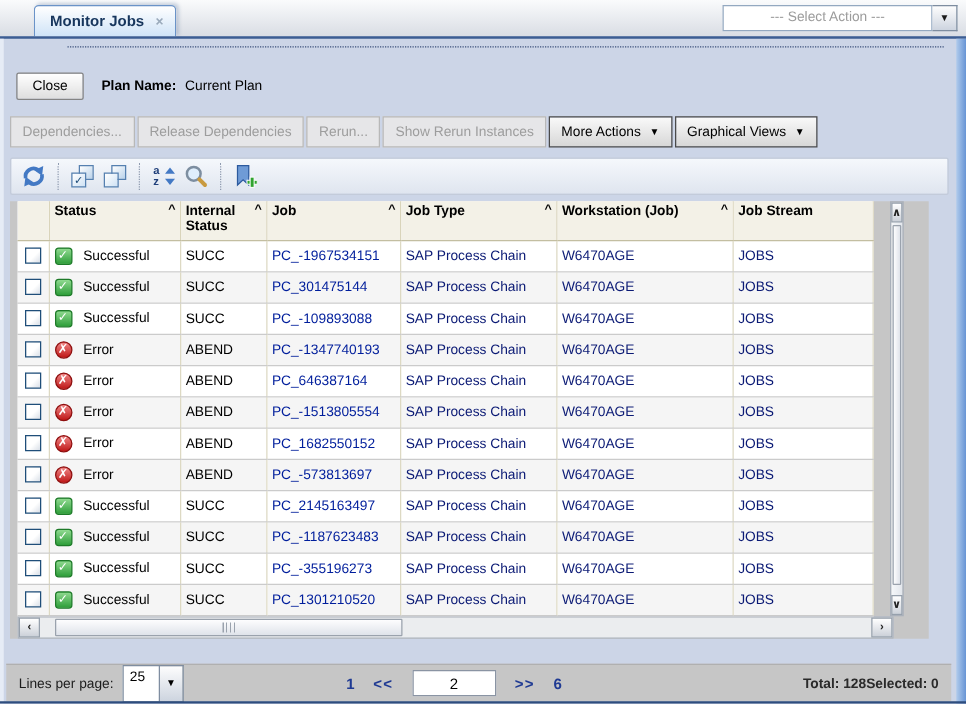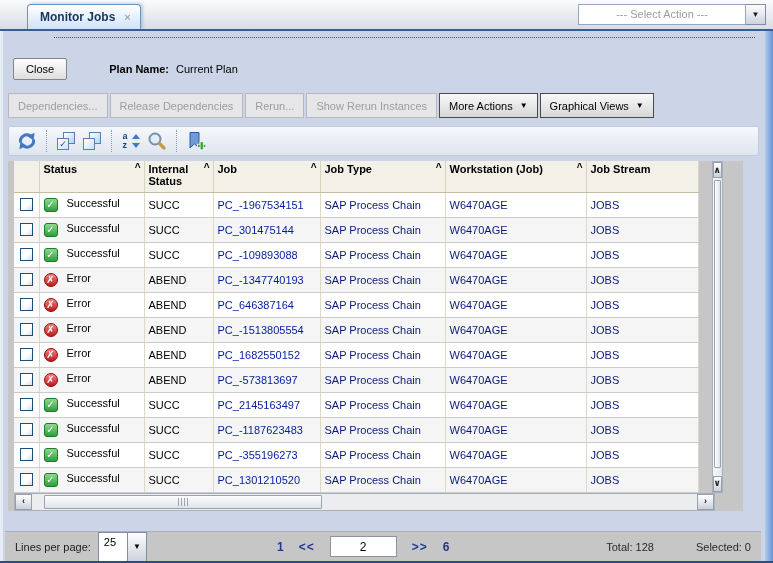--- a/index.html
+++ b/index.html
@@ -47,21 +47,21 @@
   .edge-bottom { position: absolute; left: 0; right: 0; bottom: 0; height: 2px; background: #2e4d7e; }
   .focus-dots { margin: 6px 4px 0 46px; border-top: 1px dotted #3a4f7a; height: 0; }
 
   
   .plan-row { margin: 20px 0 0 5px; display: flex; align-items: center; }
   .close-btn {
     padding: 4px 12px; font-size: 11px; color: #000;
     background: linear-gradient(#ffffff,#dedede);
     border: 1px solid #848484; border-radius: 2px; cursor: default;
   }
-  .plan-name { margin-left: 42px; text-align: right; }
+  .plan-name { margin-left: 14px; text-align: right; }
   .plan-name b { margin-right: 7px; }
 
   
   .action-toolbar { margin-top: 13px; display: flex; gap: 2px; }
   .tbtn {
     height: 25px; padding: 0 9px; display: inline-flex; align-items: center;
     font-size: 11px; white-space: nowrap; cursor: default;
   }
   .tbtn.enabled { background: linear-gradient(#f9f9f9,#d7d7d7); border: 1px solid #4a4a4a; color: #000; }
   .tbtn.default { border: 2px solid #3f3f3f; border-radius: 3px; }
@@ -151,21 +151,21 @@
   .lpp-label { margin-right: 7px; color: #1c1c1c; }
   .mini-select { display: flex; width: 49px; height: 30px; }
   .ms-text { flex: 1; background: #fff; border: 1px solid #7f8da0; padding: 3px 0 0 5px; }
   .ms-btn { width: 19px; border: 1px solid #7f8da0; border-left: none;
     background: linear-gradient(#fdfdfd,#cdd4df); display: flex; align-items: center; justify-content: center; font-size: 8px; }
   .pagination { position: absolute; left: 272px; display: flex; align-items: center; gap: 15px; }
   .pg-num { color: #1f3a93; font-weight: bold; font-size: 12px; }
   .pg-arr { color: #1f3a93; font-weight: bold; font-size: 12px; letter-spacing: 1px; cursor: pointer; }
   .pg-input { width: 67px; height: 21px; text-align: center; border: 1px solid #8a94a3; font-size: 12px;
     font-family: "Liberation Sans","DejaVu Sans",sans-serif; }
-  .totals { margin-left: auto; display: flex; gap: 42px; color: #2a2a2a; }
+  .totals { margin-left: auto; display: flex; color: #2a2a2a; font-weight: bold; }
 </style>
 </head>
 <body>
 
 <div class="tabbar">
   <div class="tab">
     <span>Monitor Jobs</span><span class="tab-close">×</span>
   </div>
   <div class="select-action">
     <div class="sa-text">--- Select Action ---</div>

